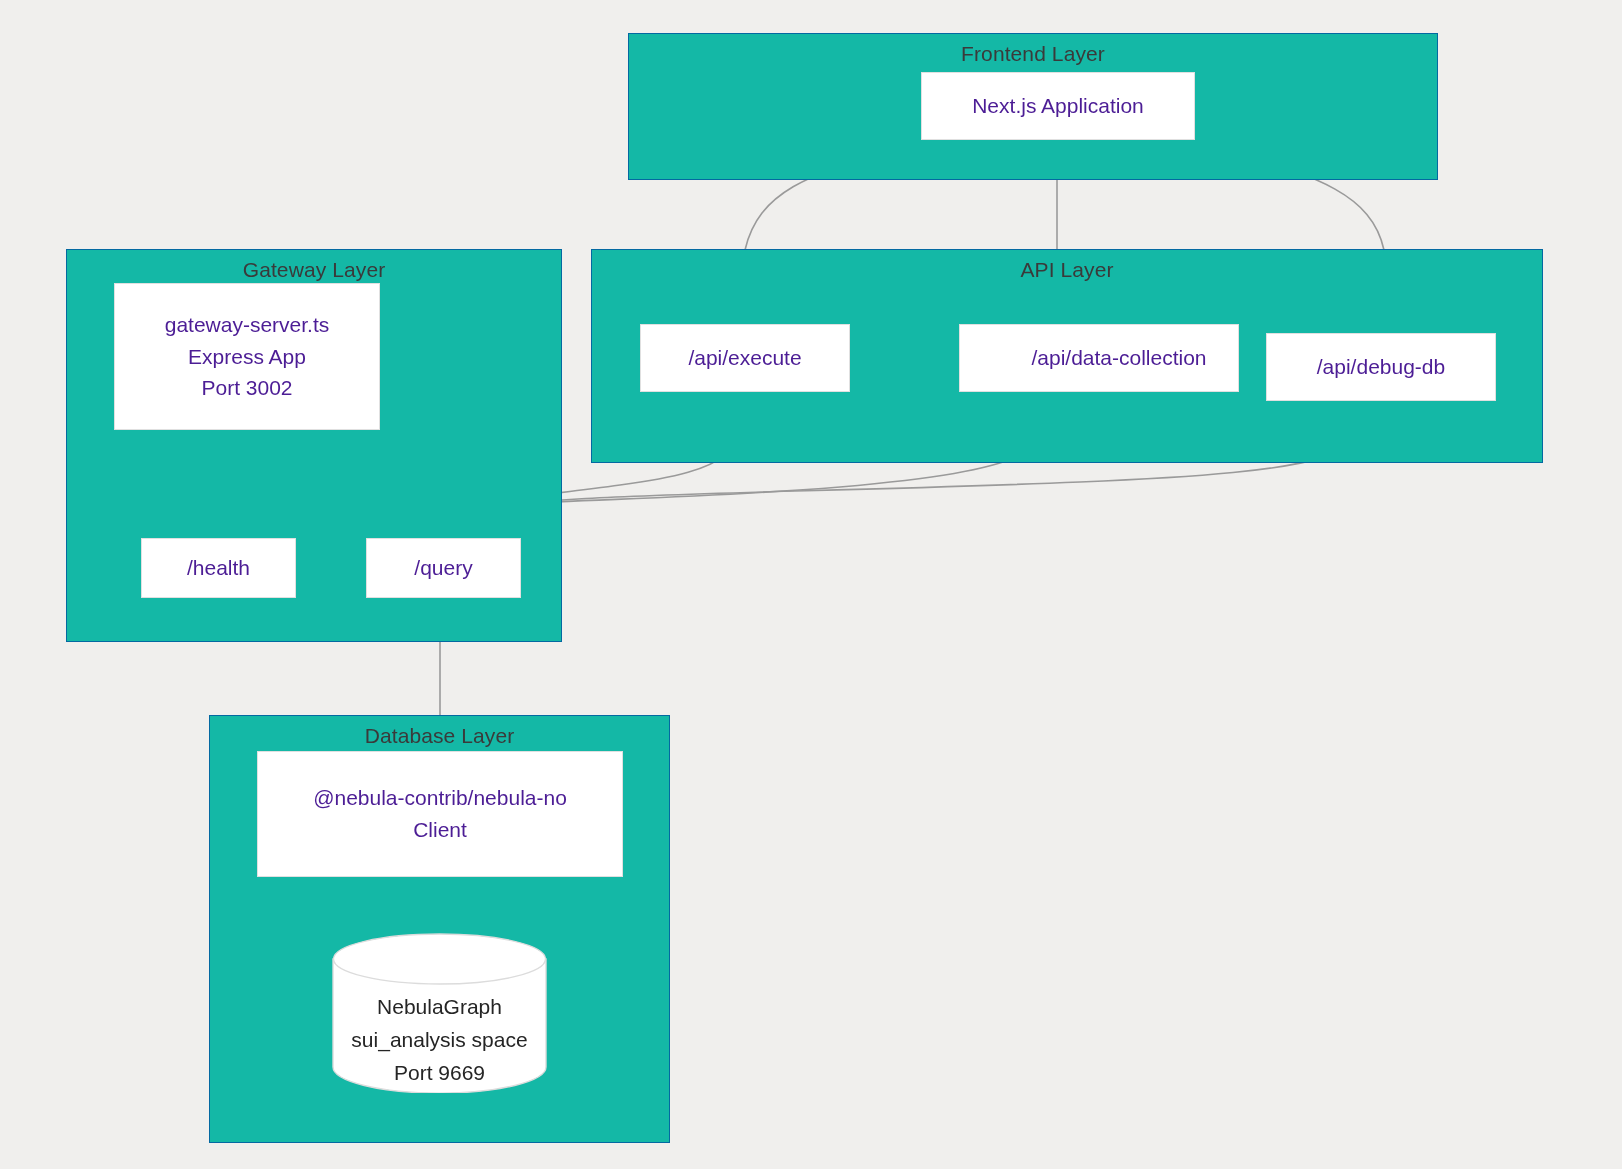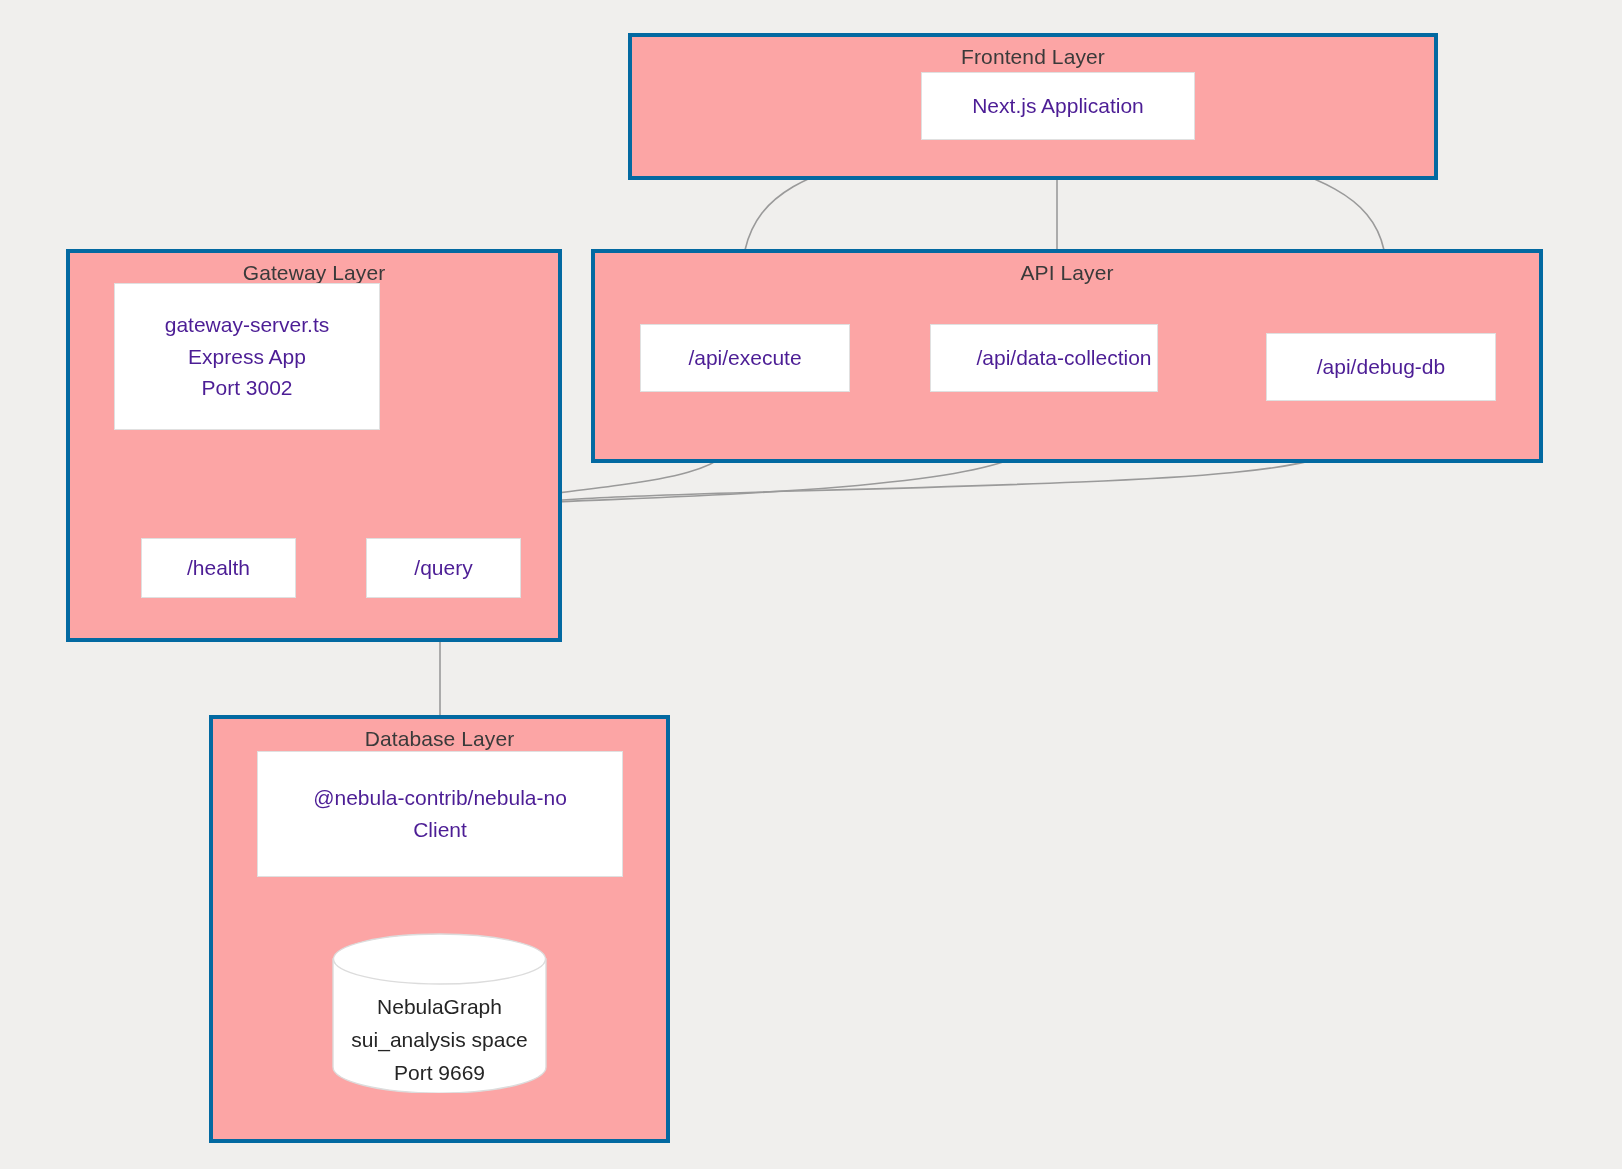--- a/index.html
+++ b/index.html
@@ -26,22 +26,22 @@
     left: 0;
     top: 0;
     width: 1622px;
     height: 1169px;
     pointer-events: none;
   }
 
   
   .cluster {
     position: absolute;
-    background: #fca5a5;
-    border: 4px solid #0369a1;
+    background: #14b8a6;
+    border: 1px solid #0369a1;
     box-sizing: border-box;
   }
   .cluster-title {
     position: absolute;
     top: 8px;
     left: 0;
     width: 100%;
     text-align: center;
     font-size: 21px;
     color: #3a3a3a;
@@ -143,21 +143,21 @@
   <div class="node" style="left:366px; top:538px; width:155px; height:60px;">
     <span class="ln">/query</span>
   </div>
 
   <div class="cluster" style="left:591px; top:249px; width:952px; height:214px;">
     <div class="cluster-title">API Layer</div>
   </div>
   <div class="node" style="left:640px; top:324px; width:210px; height:68px;">
     <span class="ln">/api/execute</span>
   </div>
-  <div class="node" style="left:930px; top:324px; width:228px; height:68px;padding-left:40px;">
+  <div class="node" style="left:959px; top:324px; width:280px; height:68px;padding-left:40px;">
     <span class="ln">/api/data-collection</span>
   </div>
   <div class="node" style="left:1266px; top:333px; width:230px; height:68px;">
     <span class="ln">/api/debug-db</span>
   </div>
 
   <div class="cluster" style="left:209px; top:715px; width:461px; height:428px;">
     <div class="cluster-title">Database Layer</div>
   </div>
   <div class="node" style="left:257px; top:751px; width:366px; height:126px;">

